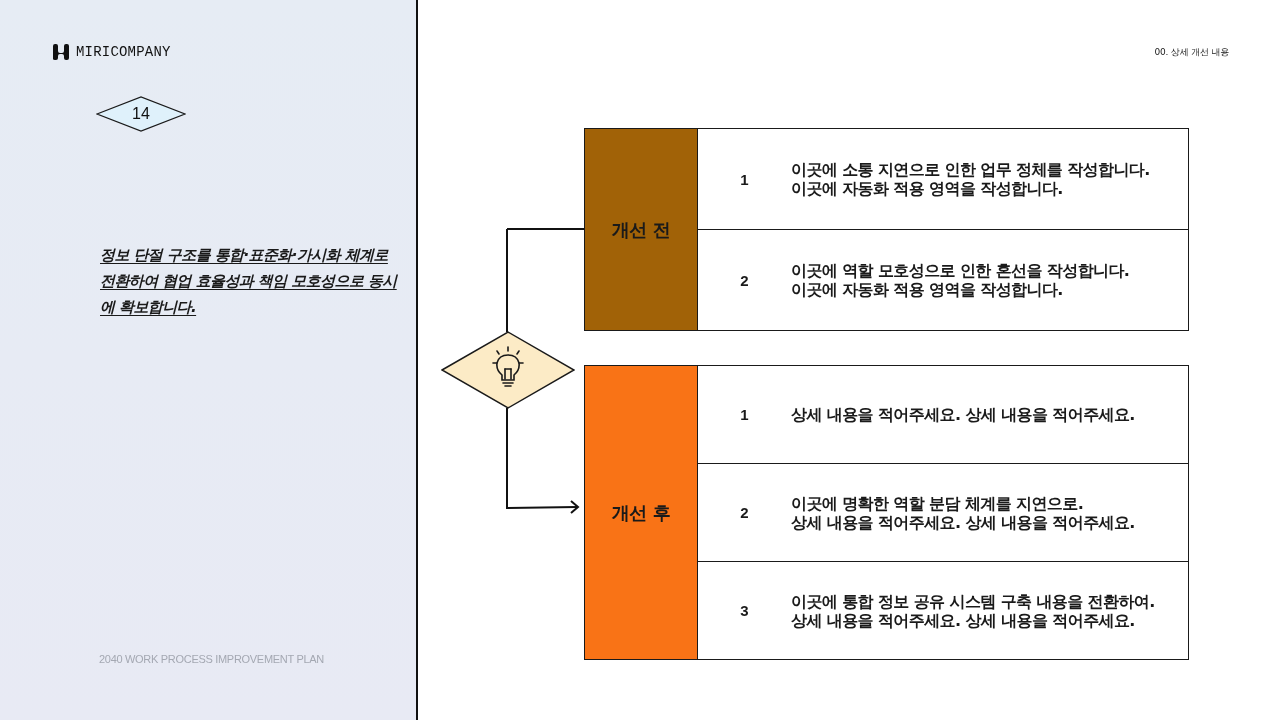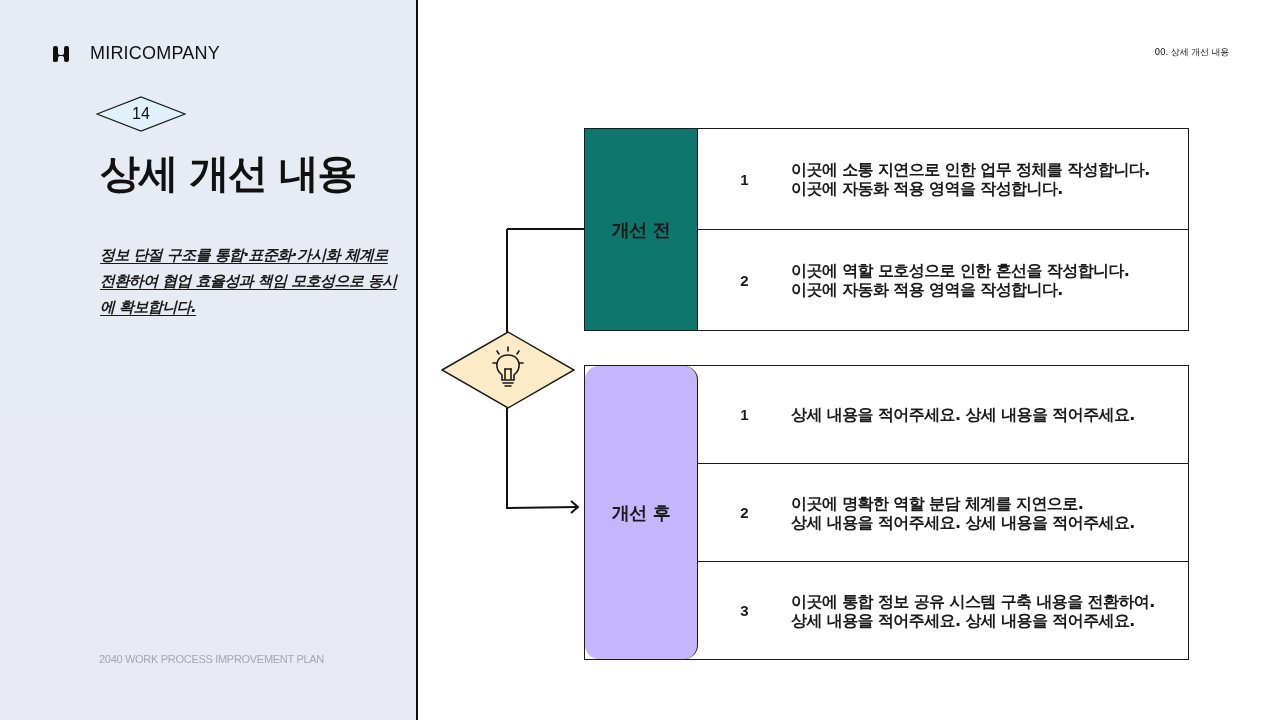--- a/index.html
+++ b/index.html
@@ -15,24 +15,23 @@
       width: 418px; height: 720px;
       background: linear-gradient(180deg, #e6ecf4 0%, #e8eaf4 100%);
       border-right: 2px solid #111111;
     }
     .logo {
       position: absolute; left: 51px; top: 43px;
       display: flex; align-items: center; gap: 5px;
     }
     .logo svg { display: block; }
     .logo-text {
-      font-family: Liberation Sans, sans-serif;
-      font-size: 18px; font-weight: 500; letter-spacing: 0.2px;
+      font-family: Liberation Mono, monospace;
+      font-size: 14px; font-weight: 500; letter-spacing: 0.2px;
       color: #111111;
-      margin-left: 14px;
     }
     .page-badge {
       position: absolute; left: 96px; top: 96px;
       width: 90px; height: 36px;
     }
     .page-badge svg { position: absolute; left: 0; top: 0; }
     .page-badge-num {
       position: absolute; left: 0; top: 0; width: 90px; height: 36px;
       display: flex; align-items: center; justify-content: center;
       font-family: "Liberation Sans", sans-serif;
@@ -67,22 +66,22 @@
       display: flex; background: #ffffff;
     }
     .block-before { top: 128px; height: 203px; }
     .block-after { top: 365px; height: 295px; }
     .block-head {
       width: 113px; flex: none;
       border-right: 1.5px solid #1a1a1a;
       display: flex; align-items: center; justify-content: center;
       font-size: 18px; font-weight: 700; color: #1a1a1a; letter-spacing: -0.5px;
     }
-    .block-before .block-head { background: #0f766e; }
-    .block-after .block-head { background: #c4b5fd; border-radius: 14px; }
+    .block-before .block-head { background: #a16207; }
+    .block-after .block-head { background: #f97316; }
     .block-rows { flex: 1; display: flex; flex-direction: column; }
     .row {
       flex: 1; display: flex; align-items: center;
       border-bottom: 1.5px solid #1a1a1a;
     }
     .row:last-child { border-bottom: none; }
     .row-num {
       width: 93px; flex: none; text-align: center;
       font-family: "Liberation Sans", sans-serif;
       font-size: 15px; font-weight: 700; color: #1a1a1a;
@@ -109,21 +108,20 @@
     <span class="logo-text">MIRICOMPANY</span>
   </div>
 
   <div class="page-badge">
     <svg width="90" height="36" viewBox="0 0 90 36">
       <polygon points="1,18 45,1 89,18 45,35" fill="#dff1fb" stroke="#1a1a1a" stroke-width="1.3"></polygon>
     </svg>
     <div class="page-badge-num">14</div>
   </div>
 
-  <div class="page-title">상세 개선 내용</div>
   <div class="subtitle">정보 단절 구조를 통합·표준화·가시화 체계로 전환하여 협업 효율성과 책임 모호성으로 동시에 확보합니다.</div>
   <div class="footer-label">2040 WORK PROCESS IMPROVEMENT PLAN</div>
 </div>
 
 <div class="section-label">00. 상세 개선 내용</div>
 
 <svg class="connector" width="1280" height="720">
   <line x1="507" y1="229" x2="585" y2="229" stroke="#111" stroke-width="2"></line>
   <line x1="507" y1="229" x2="507" y2="332" stroke="#111" stroke-width="2"></line>
   <line x1="507" y1="408" x2="507" y2="508" stroke="#111" stroke-width="2"></line>

